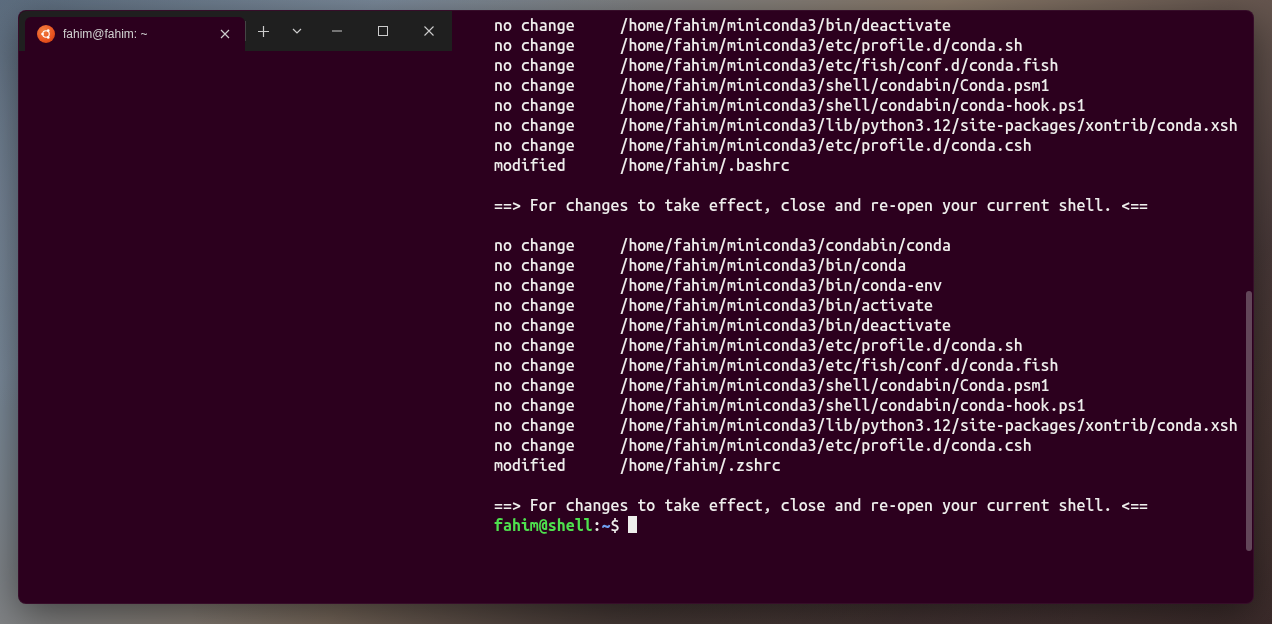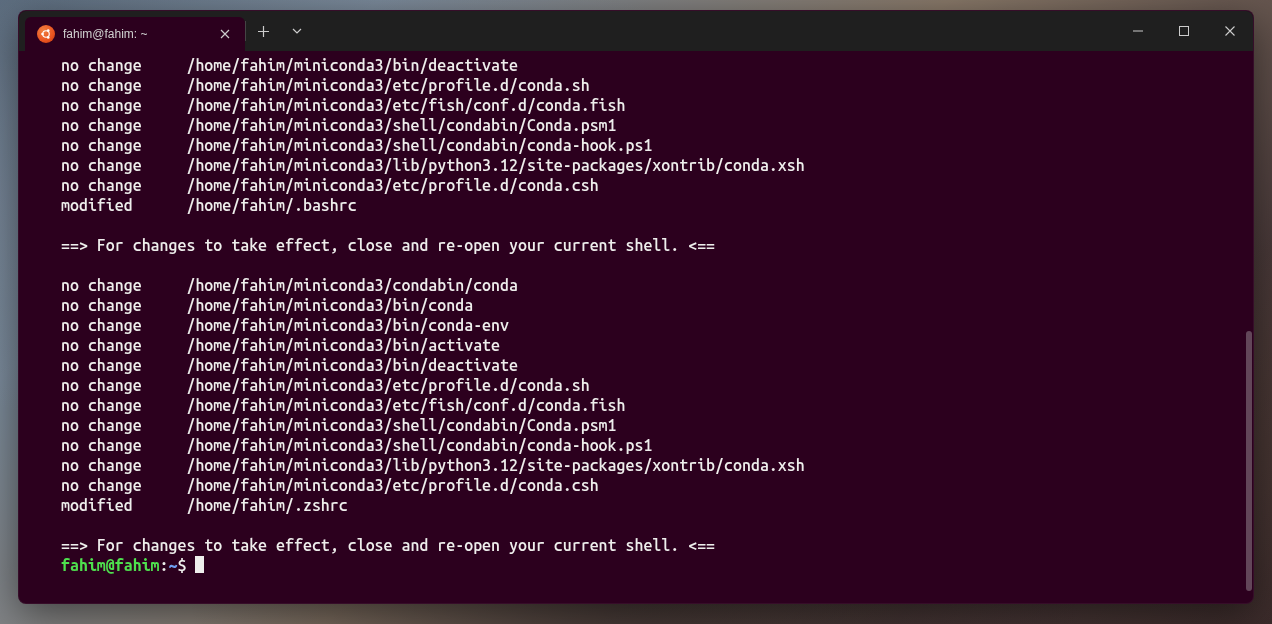--- a/index.html
+++ b/index.html
@@ -21,21 +21,21 @@
   .window {
     position: absolute;
     top: 10px;
     left: 18px;
     width: 1236px;
     height: 594px;
     background: #2c001e;
     border-radius: 8px;
     box-shadow: 0 10px 40px rgba(0,0,0,0.5);
     display: flex;
-    flex-direction: column;
+    flex-direction: row;
     overflow: hidden;
     border: 1px solid rgba(255,255,255,0.05);
   }
   .titlebar {
     height: 40px;
     background: #1f1f1f;
     display: flex;
     align-items: stretch;
     flex-shrink: 0;
   }
@@ -215,16 +215,16 @@
 no change     /home/fahim/miniconda3/etc/profile.d/conda.sh
 no change     /home/fahim/miniconda3/etc/fish/conf.d/conda.fish
 no change     /home/fahim/miniconda3/shell/condabin/Conda.psm1
 no change     /home/fahim/miniconda3/shell/condabin/conda-hook.ps1
 no change     /home/fahim/miniconda3/lib/python3.12/site-packages/xontrib/conda.xsh
 no change     /home/fahim/miniconda3/etc/profile.d/conda.csh
 modified      /home/fahim/.zshrc
 
 ==&gt; For changes to take effect, close and re-open your current shell. &lt;==
 </div>
-    <div class="prompt-line"><span class="prompt-user">fahim@fahim</span><span class="prompt-colon">:</span><span class="prompt-path">~</span><span class="prompt-dollar">$ </span><span class="cursor"></span></div>
+    <div class="prompt-line"><span class="prompt-user">fahim@shell</span><span class="prompt-colon">:</span><span class="prompt-path">~</span><span class="prompt-dollar">$ </span><span class="cursor"></span></div>
     <div class="scrollbar"></div>
   </div>
 </div>
 
 </body></html>

